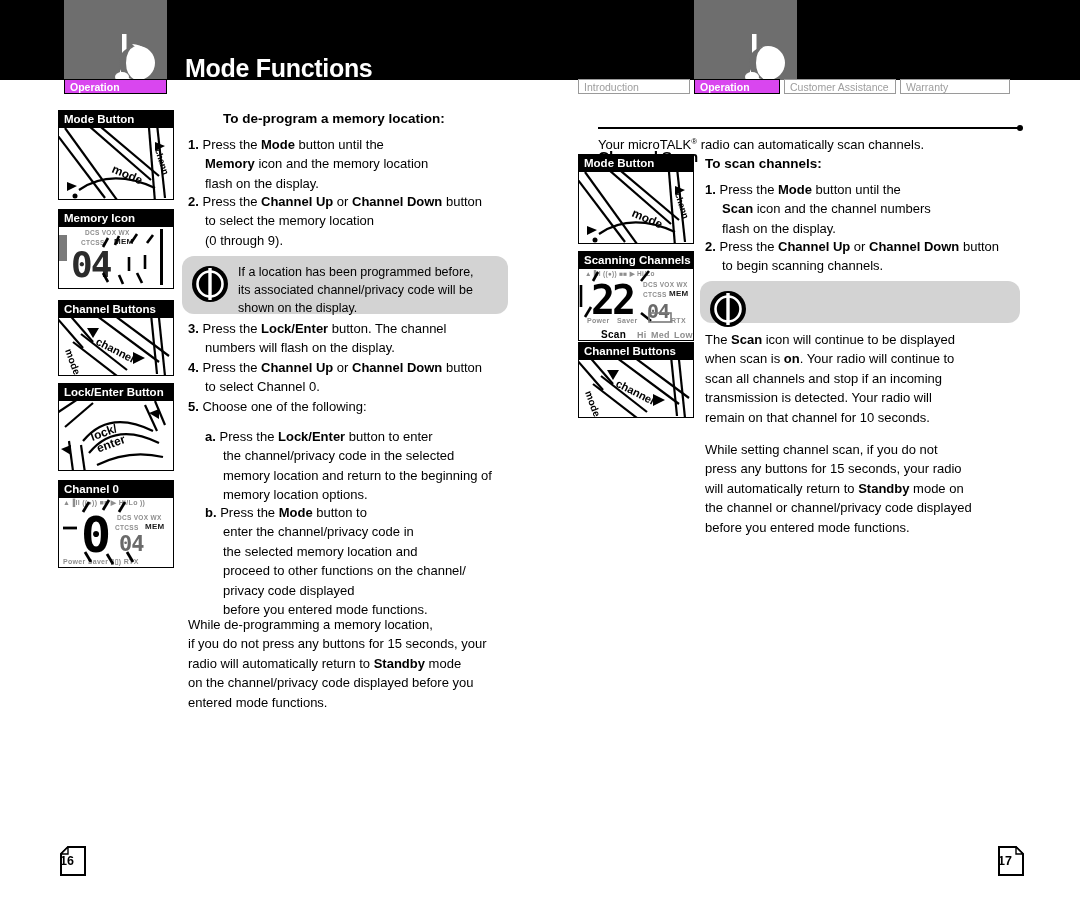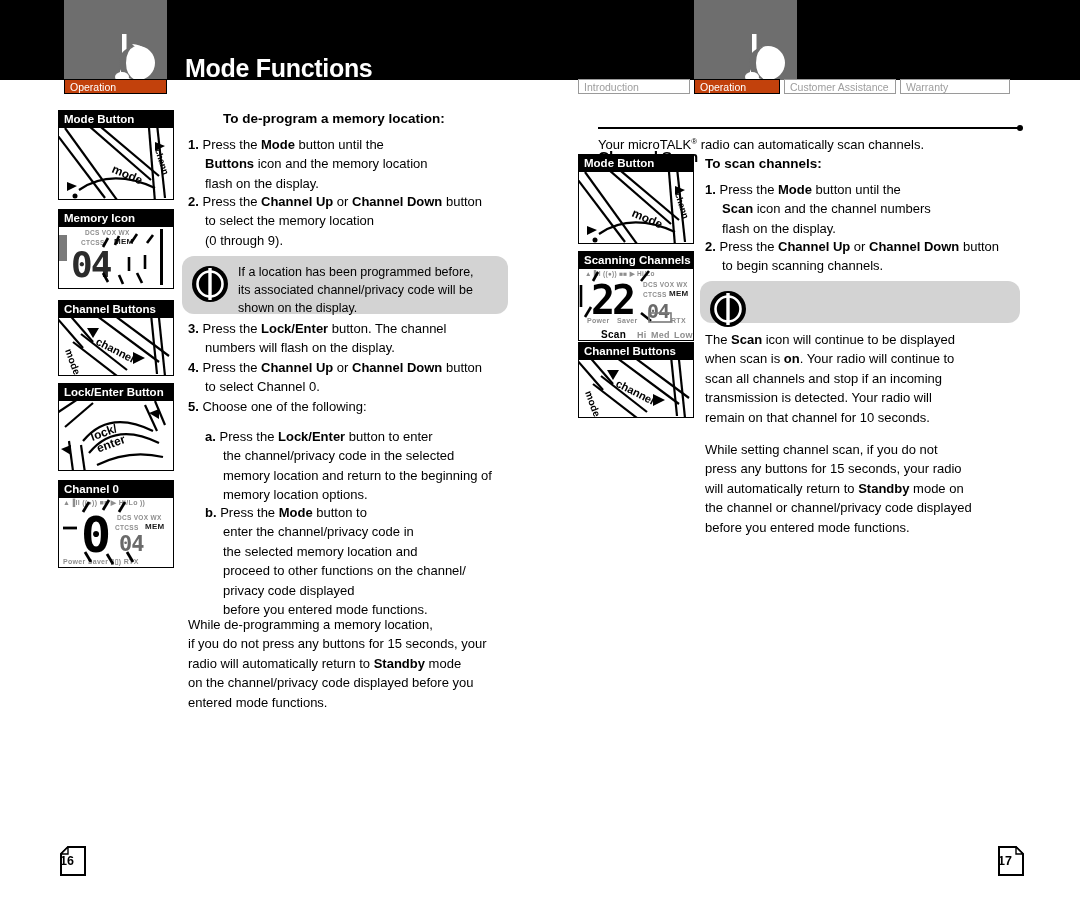--- a/index.html
+++ b/index.html
@@ -54,24 +54,24 @@
     top: 0; height: 15px;
     box-sizing: border-box;
     border: 1px solid #9a9a9a;
     color: #9d9d9d;
     background: #fff;
     padding-left: 5px;
     white-space: nowrap;
     overflow: hidden;
   }
   .tab.active {
-    background: #c2410c;
+    background: #d946ef;
     color: #fff;
     border-color: #000;
-    font-weight: normal;
+    font-weight: bold;
   }
 
   
   .col { position: absolute; top: 0; }
   .col-left  { left: 0;   width: 540px; }
   .col-right { left: 540px; width: 540px; }
 
   .sec-head {
     position: absolute;
     font-size: 15.5px; font-weight: bold;
@@ -342,21 +342,21 @@
           </g>
         </svg>
       </div>
     </div>
   </div>
 
   <div class="sub-head" style="left:188px; top:111px;margin-left:35px;">To de-program a memory location:</div>
 
   <div class="step" style="left:188px; top:135px; width:330px;">
     <b>1.</b>
-    <span>Press the <b>Mode</b> button until the<br><b>Buttons</b> icon and the memory location<br>flash on the display.</span>
+    <span>Press the <b>Mode</b> button until the<br><b>Memory</b> icon and the memory location<br>flash on the display.</span>
   </div>
 
   <div class="step" style="left:188px; top:192px; width:340px;">
     <b>2.</b>
     <span>Press the <b>Channel Up</b> or <b>Channel Down</b> button<br>to select the memory location<br>(0 through 9).</span>
   </div>
 
   <div class="tip" style="left:182px; top:256px; width:318px; height:58px;padding-left:8px;">
     <svg class="tip-icon" viewBox="0 0 40 40">
       <circle cx="20" cy="20" r="18" fill="#000"></circle>

